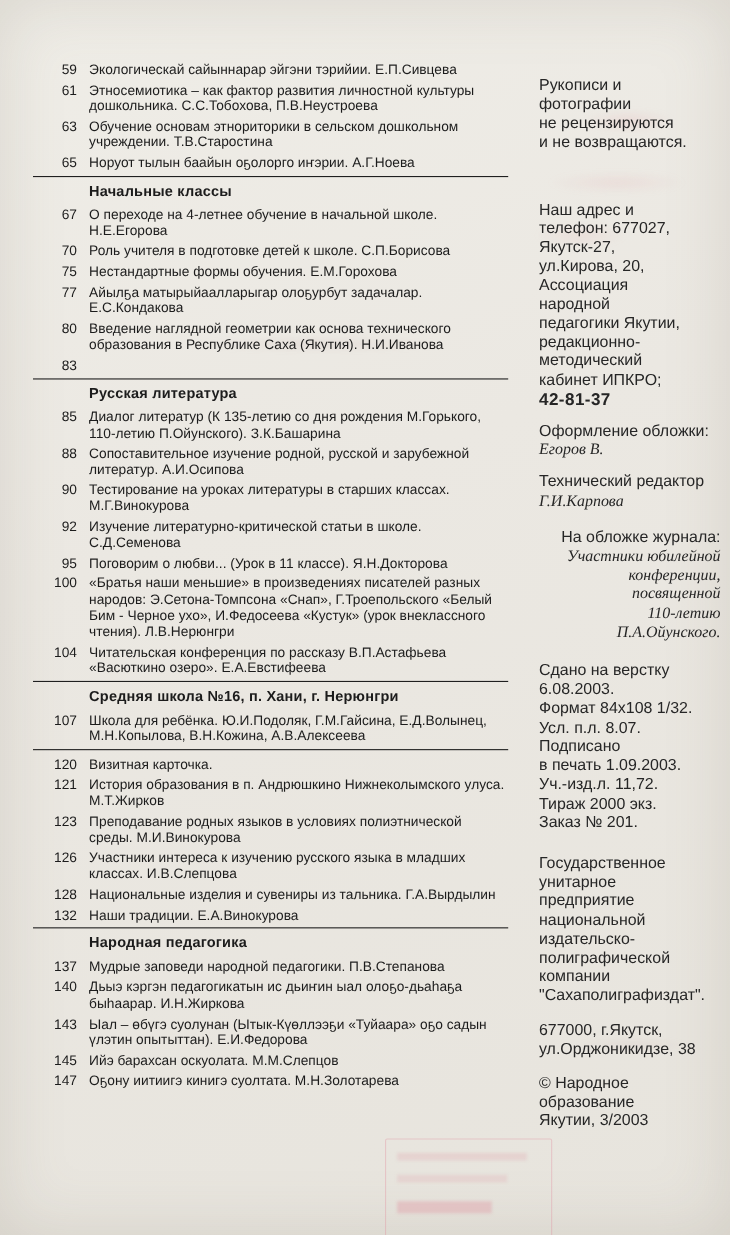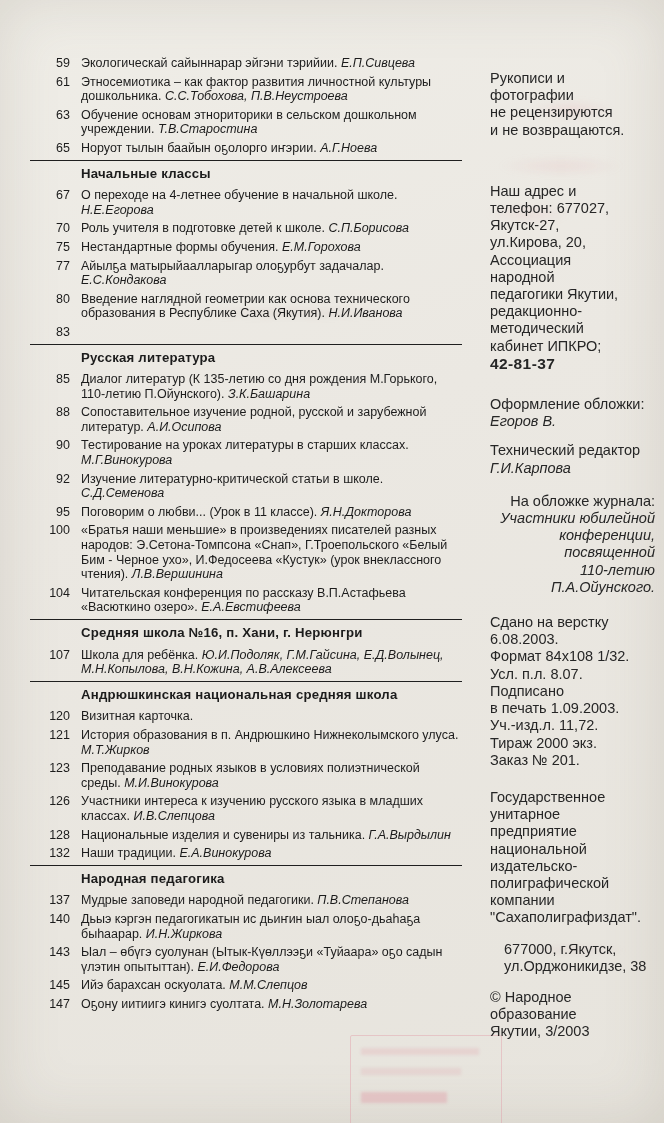--- a/index.html
+++ b/index.html
@@ -16,39 +16,39 @@
     overflow:hidden;
   }
   
   .toc{
     position:absolute;left:30px;top:56px;width:432px;
     color:#1c1c1c;font-size:12.5px;line-height:14.6px;z-index:2;
   }
   .toc-item{display:flex;margin-bottom:4px;}
   .toc-num{flex:0 0 40px;text-align:right;margin-right:11px;font-weight:400;}
   .toc-text{flex:1;}
-  .authors{font-style:italic;text-align:right;}
+  .authors{text-align:right;}
   .section-rule{border-top:1.6px solid #1f1f1f;margin:4px 0 6px 0;}
   .toc-header{font-weight:700;font-size:13.2px;margin:0 0 7px 51px;letter-spacing:.2px;}
   
   .info{
     position:absolute;left:490px;top:70px;width:165px;
     color:#262626;font-size:14.5px;line-height:17.2px;z-index:2;
   }
   .info .line{display:block;}
   .info .bold{font-weight:700;font-size:15.5px;letter-spacing:.4px;}
-  .info .italic{font-style:italic;}
+  .info .italic{font-style:italic;font-family:Liberation Serif, serif;}
   [data-name="info-block-manuscripts-note"]{margin-bottom:44px;}
-  [data-name="info-block-address-block"]{margin-bottom:24px;}
+  [data-name="info-block-address-block"]{margin-bottom:12px;}
   [data-name="info-block-cover-design"]{margin-bottom:12px;}
   [data-name="info-block-tech-editor"]{margin-bottom:16px;}
   [data-name="info-block-cover-photo-note"]{margin-bottom:18px;text-align:right;}
   [data-name="info-block-imprint-block"]{margin-bottom:20px;}
   [data-name="info-block-publisher-block"]{margin-bottom:14px;}
-  [data-name="info-block-publisher-address"]{margin-bottom:14px;margin-left:14px;}
+  [data-name="info-block-publisher-address"]{margin-bottom:14px;}
   
   .ghost{position:absolute;z-index:1;pointer-events:none;}
   .ghost-a{ 
     left:440px;top:78px;width:220px;height:160px;
     background:
       radial-gradient(60px 14px at 60% 20%,rgba(226,150,160,.18),transparent 70%),
       radial-gradient(90px 14px at 55% 55%,rgba(226,150,160,.15),transparent 70%),
       radial-gradient(60px 14px at 40% 85%,rgba(226,150,160,.14),transparent 70%);
     filter:blur(3px);
   }
@@ -144,34 +144,33 @@
       <div class="toc-item" data-name="toc-entry">
         <div class="toc-num" data-name="toc-page-number">92</div>
         <div class="toc-text" data-name="toc-entry-text"><span data-name="toc-entry-title">Изучение литературно-критической статьи в школе.</span> <span class="authors" data-name="toc-entry-authors">С.Д.Семенова</span></div>
       </div>
       <div class="toc-item" data-name="toc-entry">
         <div class="toc-num" data-name="toc-page-number">95</div>
         <div class="toc-text" data-name="toc-entry-text"><span data-name="toc-entry-title">Поговорим о любви... (Урок в 11 классе).</span> <span class="authors" data-name="toc-entry-authors">Я.Н.Докторова</span></div>
       </div>
       <div class="toc-item" data-name="toc-entry">
         <div class="toc-num" data-name="toc-page-number">100</div>
-        <div class="toc-text" data-name="toc-entry-text"><span data-name="toc-entry-title">«Братья наши меньшие» в произведениях писателей разных народов: Э.Сетона-Томпсона «Снап», Г.Троепольского «Белый Бим - Черное ухо», И.Федосеева «Кустук» (урок внеклассного чтения).</span> <span class="authors" data-name="toc-entry-authors">Л.В.Вершинина</span></div>
+        <div class="toc-text" data-name="toc-entry-text"><span data-name="toc-entry-title">«Братья наши меньшие» в произведениях писателей разных народов: Э.Сетона-Томпсона «Снап», Г.Троепольского «Белый Бим - Черное ухо», И.Федосеева «Кустук» (урок внеклассного чтения).</span> <span class="authors" data-name="toc-entry-authors">Л.В.Нерюнгри</span></div>
       </div>
       <div class="toc-item" data-name="toc-entry">
         <div class="toc-num" data-name="toc-page-number">104</div>
         <div class="toc-text" data-name="toc-entry-text"><span data-name="toc-entry-title">Читательская конференция по рассказу В.П.Астафьева «Васюткино озеро».</span> <span class="authors" data-name="toc-entry-authors">Е.А.Евстифеева</span></div>
       </div>
       <div class="section-rule" data-name="section-divider"></div>
       <div class="toc-header" data-name="section-header">Средняя школа №16, п. Хани, г. Нерюнгри</div>
       <div class="toc-item" data-name="toc-entry">
         <div class="toc-num" data-name="toc-page-number">107</div>
         <div class="toc-text" data-name="toc-entry-text"><span data-name="toc-entry-title">Школа для ребёнка.</span> <span class="authors" data-name="toc-entry-authors">Ю.И.Подоляк, Г.М.Гайсина, Е.Д.Волынец, М.Н.Копылова, В.Н.Кожина, А.В.Алексеева</span></div>
       </div>
       <div class="section-rule" data-name="section-divider"></div>
-      <div class="toc-header" data-name="section-header">Андрюшкинская национальная средняя школа</div>
       <div class="toc-item" data-name="toc-entry">
         <div class="toc-num" data-name="toc-page-number">120</div>
         <div class="toc-text" data-name="toc-entry-text"><span data-name="toc-entry-title">Визитная карточка.</span></div>
       </div>
       <div class="toc-item" data-name="toc-entry">
         <div class="toc-num" data-name="toc-page-number">121</div>
         <div class="toc-text" data-name="toc-entry-text"><span data-name="toc-entry-title">История образования в п. Андрюшкино Нижнеколымского улуса.</span> <span class="authors" data-name="toc-entry-authors">М.Т.Жирков</span></div>
       </div>
       <div class="toc-item" data-name="toc-entry">
         <div class="toc-num" data-name="toc-page-number">123</div>

